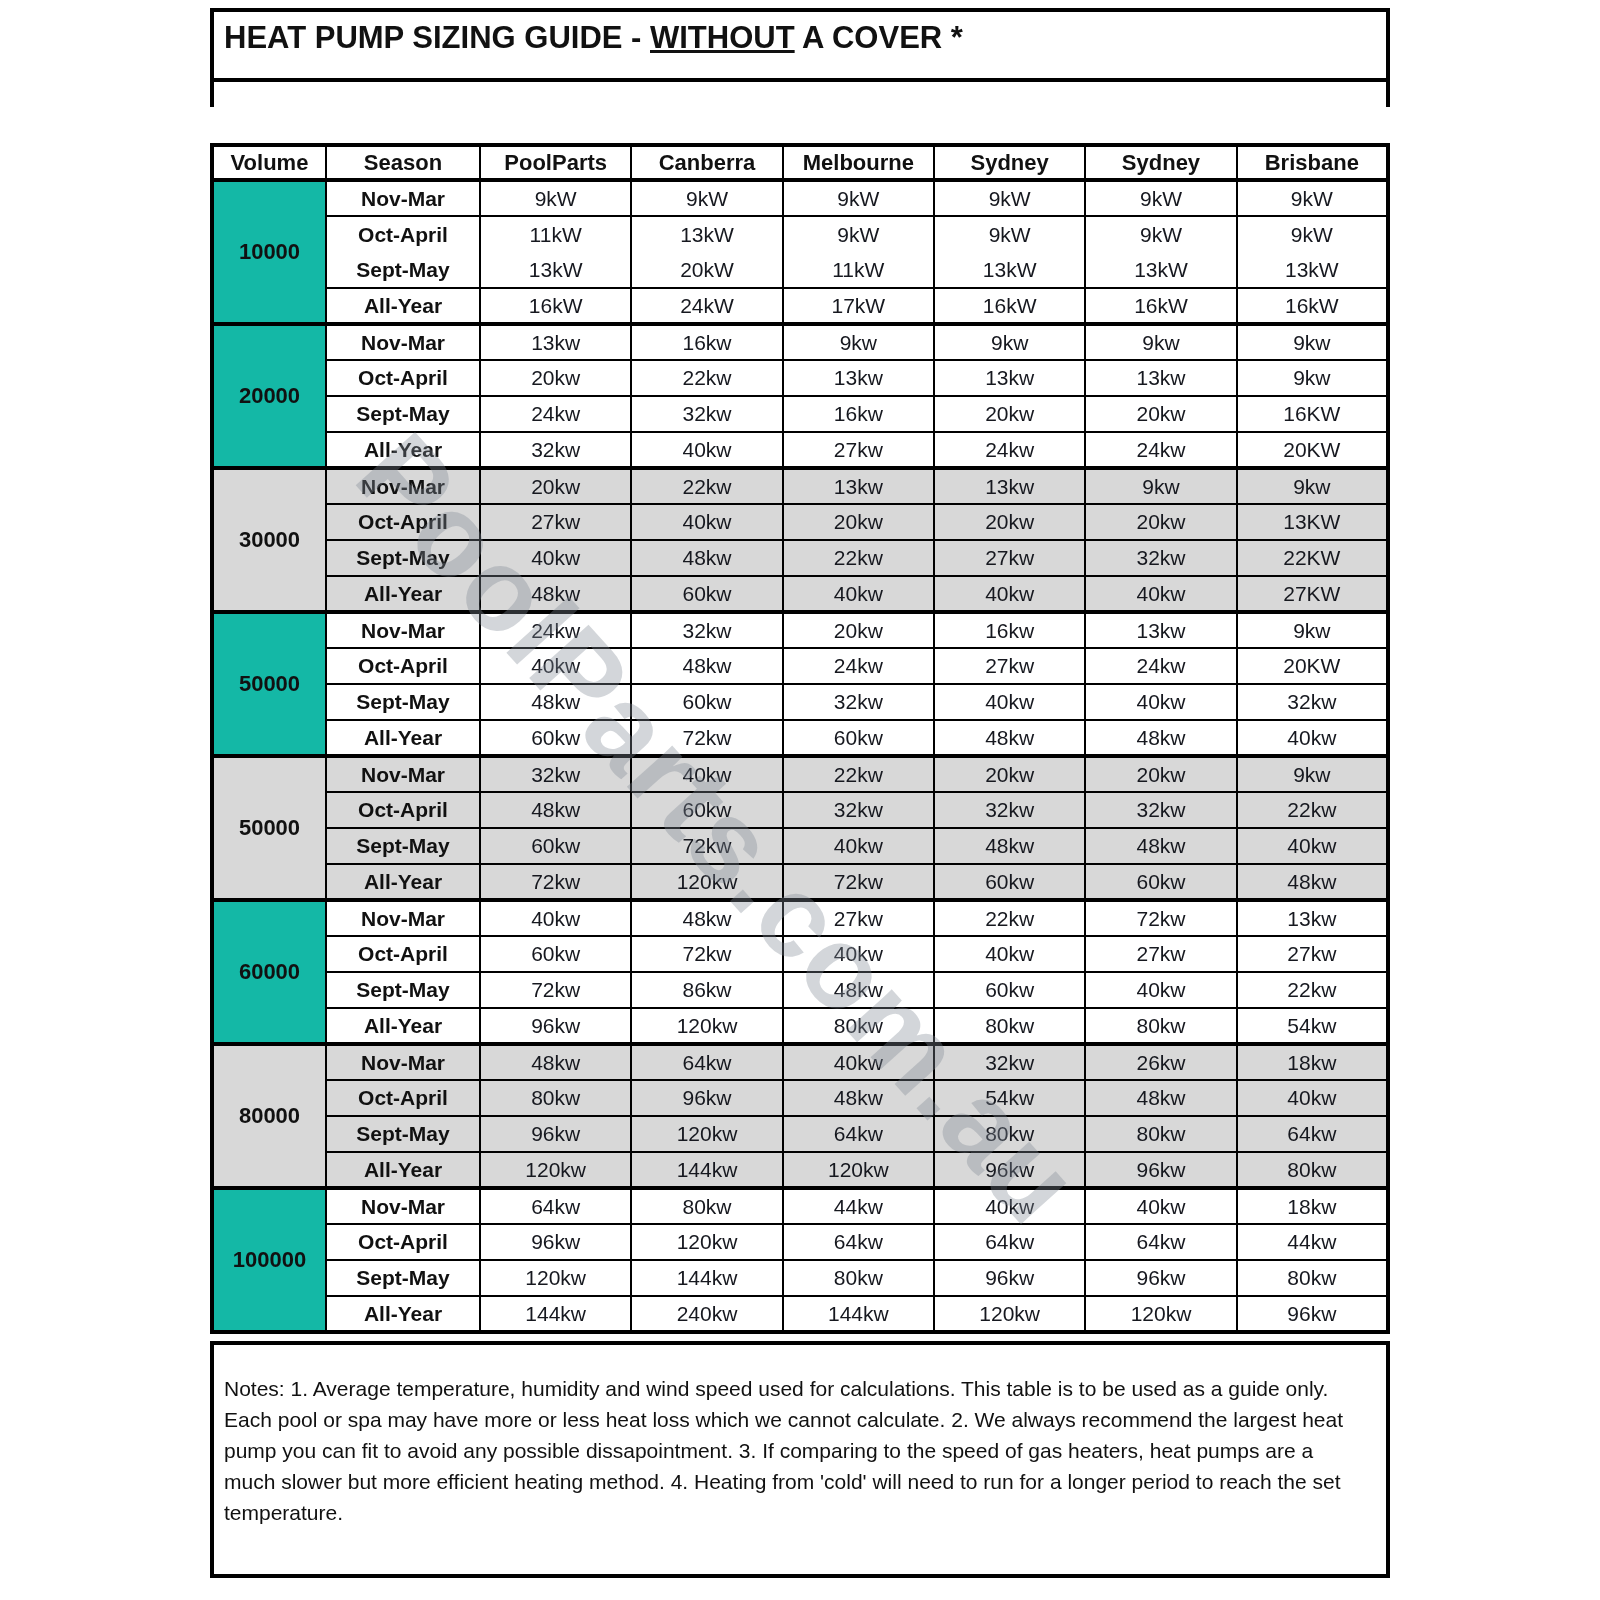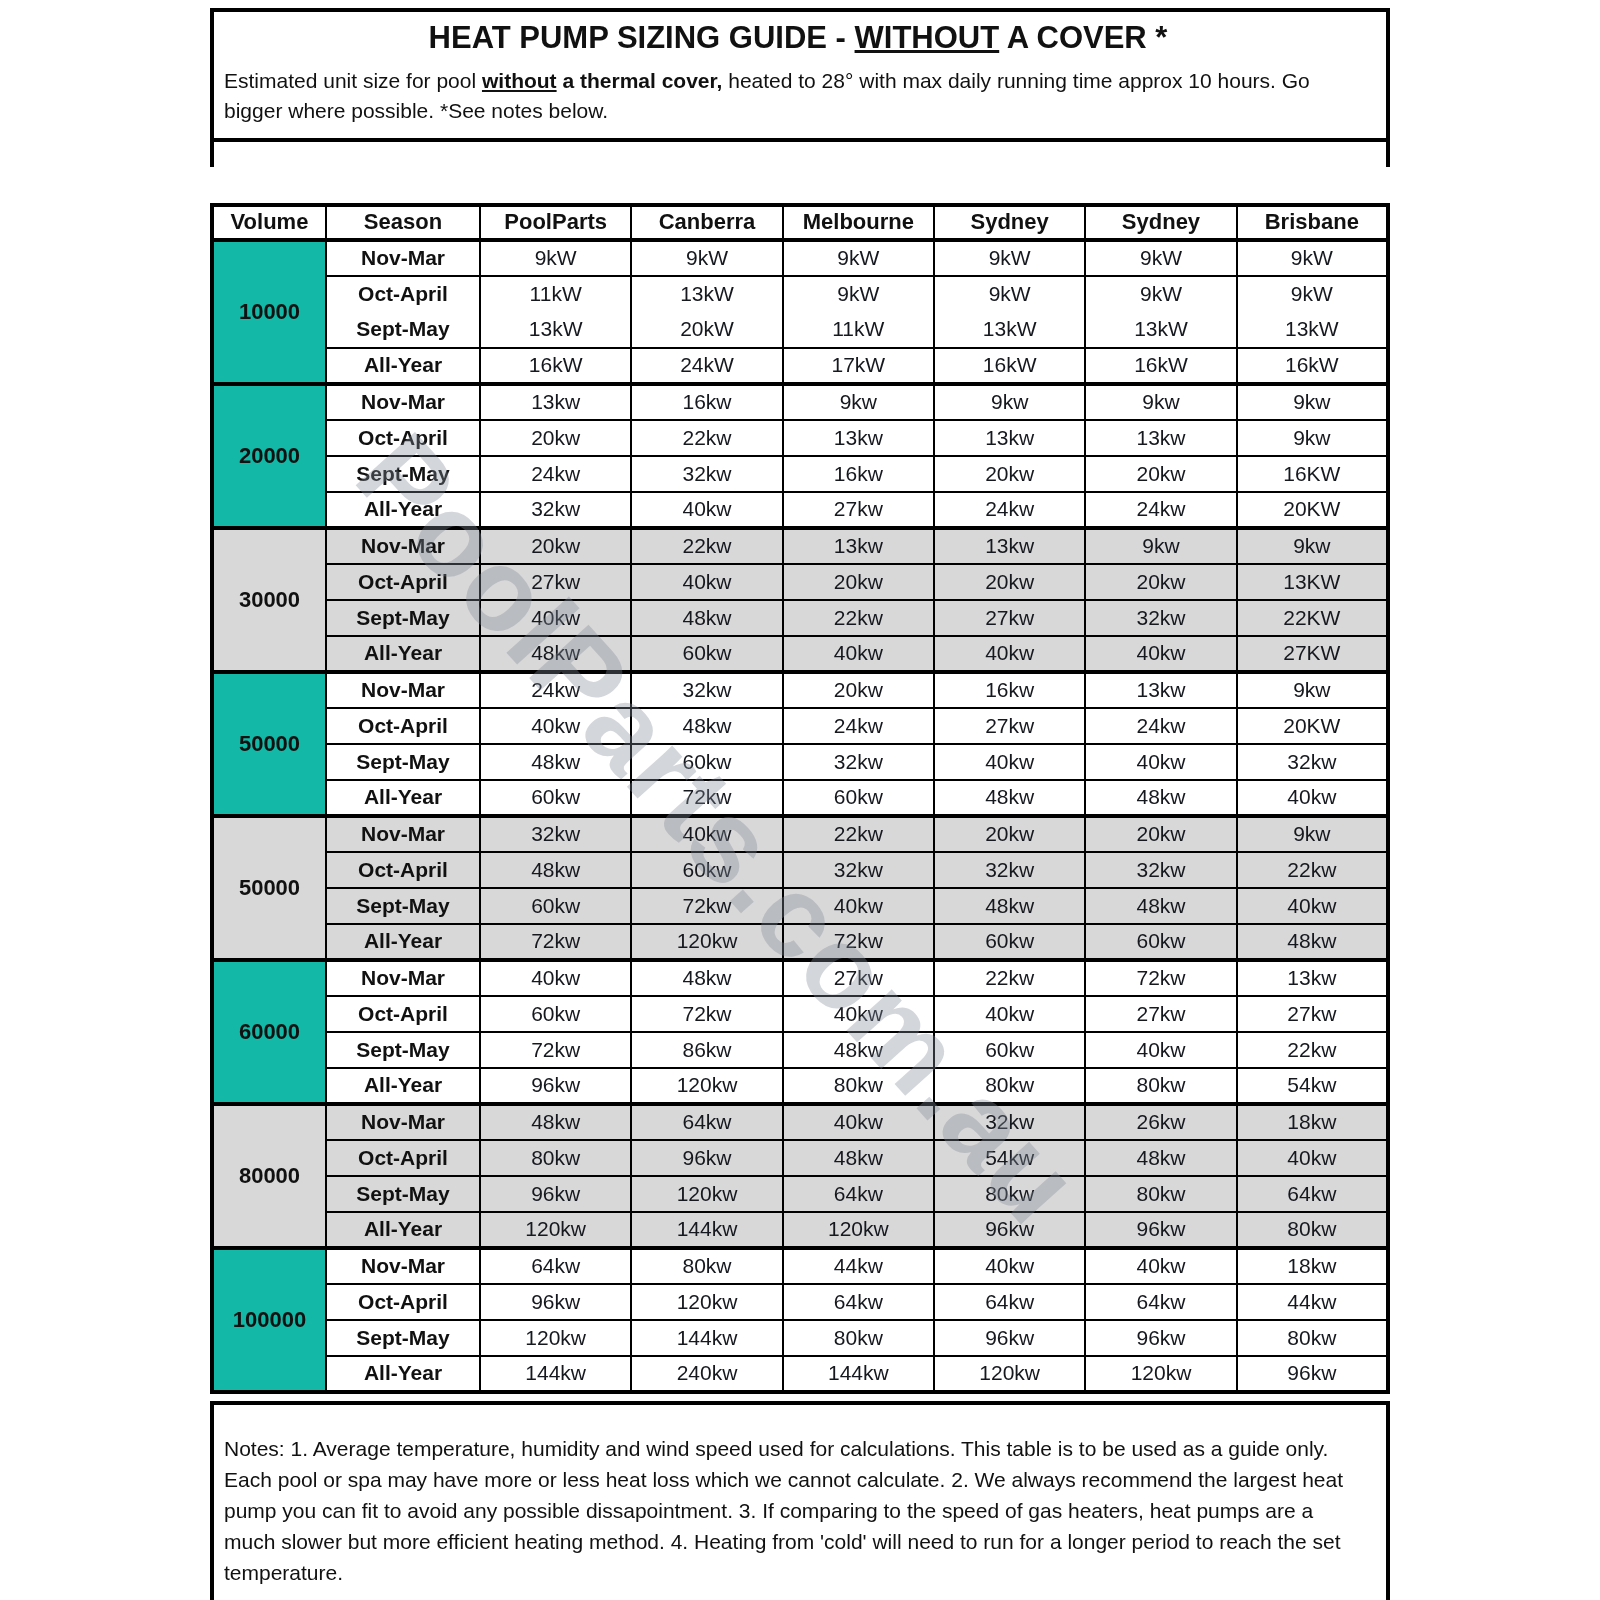--- a/index.html
+++ b/index.html
@@ -12,21 +12,20 @@
     width: 1180px;
   }
 
   
   .title-box {
     border: 4px solid #000;
     padding: 8px 14px 12px 10px;
     background: #fff;
   }
   .page-title {
-    text-align: center;
     font-size: 31px;
     font-weight: 700;
     letter-spacing: 0px;
     margin-bottom: 10px;
     white-space: nowrap;
   }
   .page-title .u { text-decoration: underline; }
   .subtitle {
     font-size: 21px;
     line-height: 1.42;
@@ -104,21 +103,20 @@
     letter-spacing: 2px;
   }
 </style>
 </head>
 <body>
 
 <div class="doc">
 
   <div class="title-box">
     <div class="page-title"><span>HEAT PUMP SIZING GUIDE - </span><span class="u">WITHOUT</span><span> A COVER *</span></div>
-    <div class="subtitle"><span>Estimated unit size for pool </span><span class="ub">without</span><span class="b"> a thermal cover,</span><span> heated to 28° with max daily running time approx 10 hours. Go bigger where possible. *See notes below.</span></div>
   </div>
 
   <div class="spacer-row"></div>
 
   <table class="sizing">
     <colgroup>
       <col class="c-volume">
         <col class="c-season">
       <col>
         <col>

